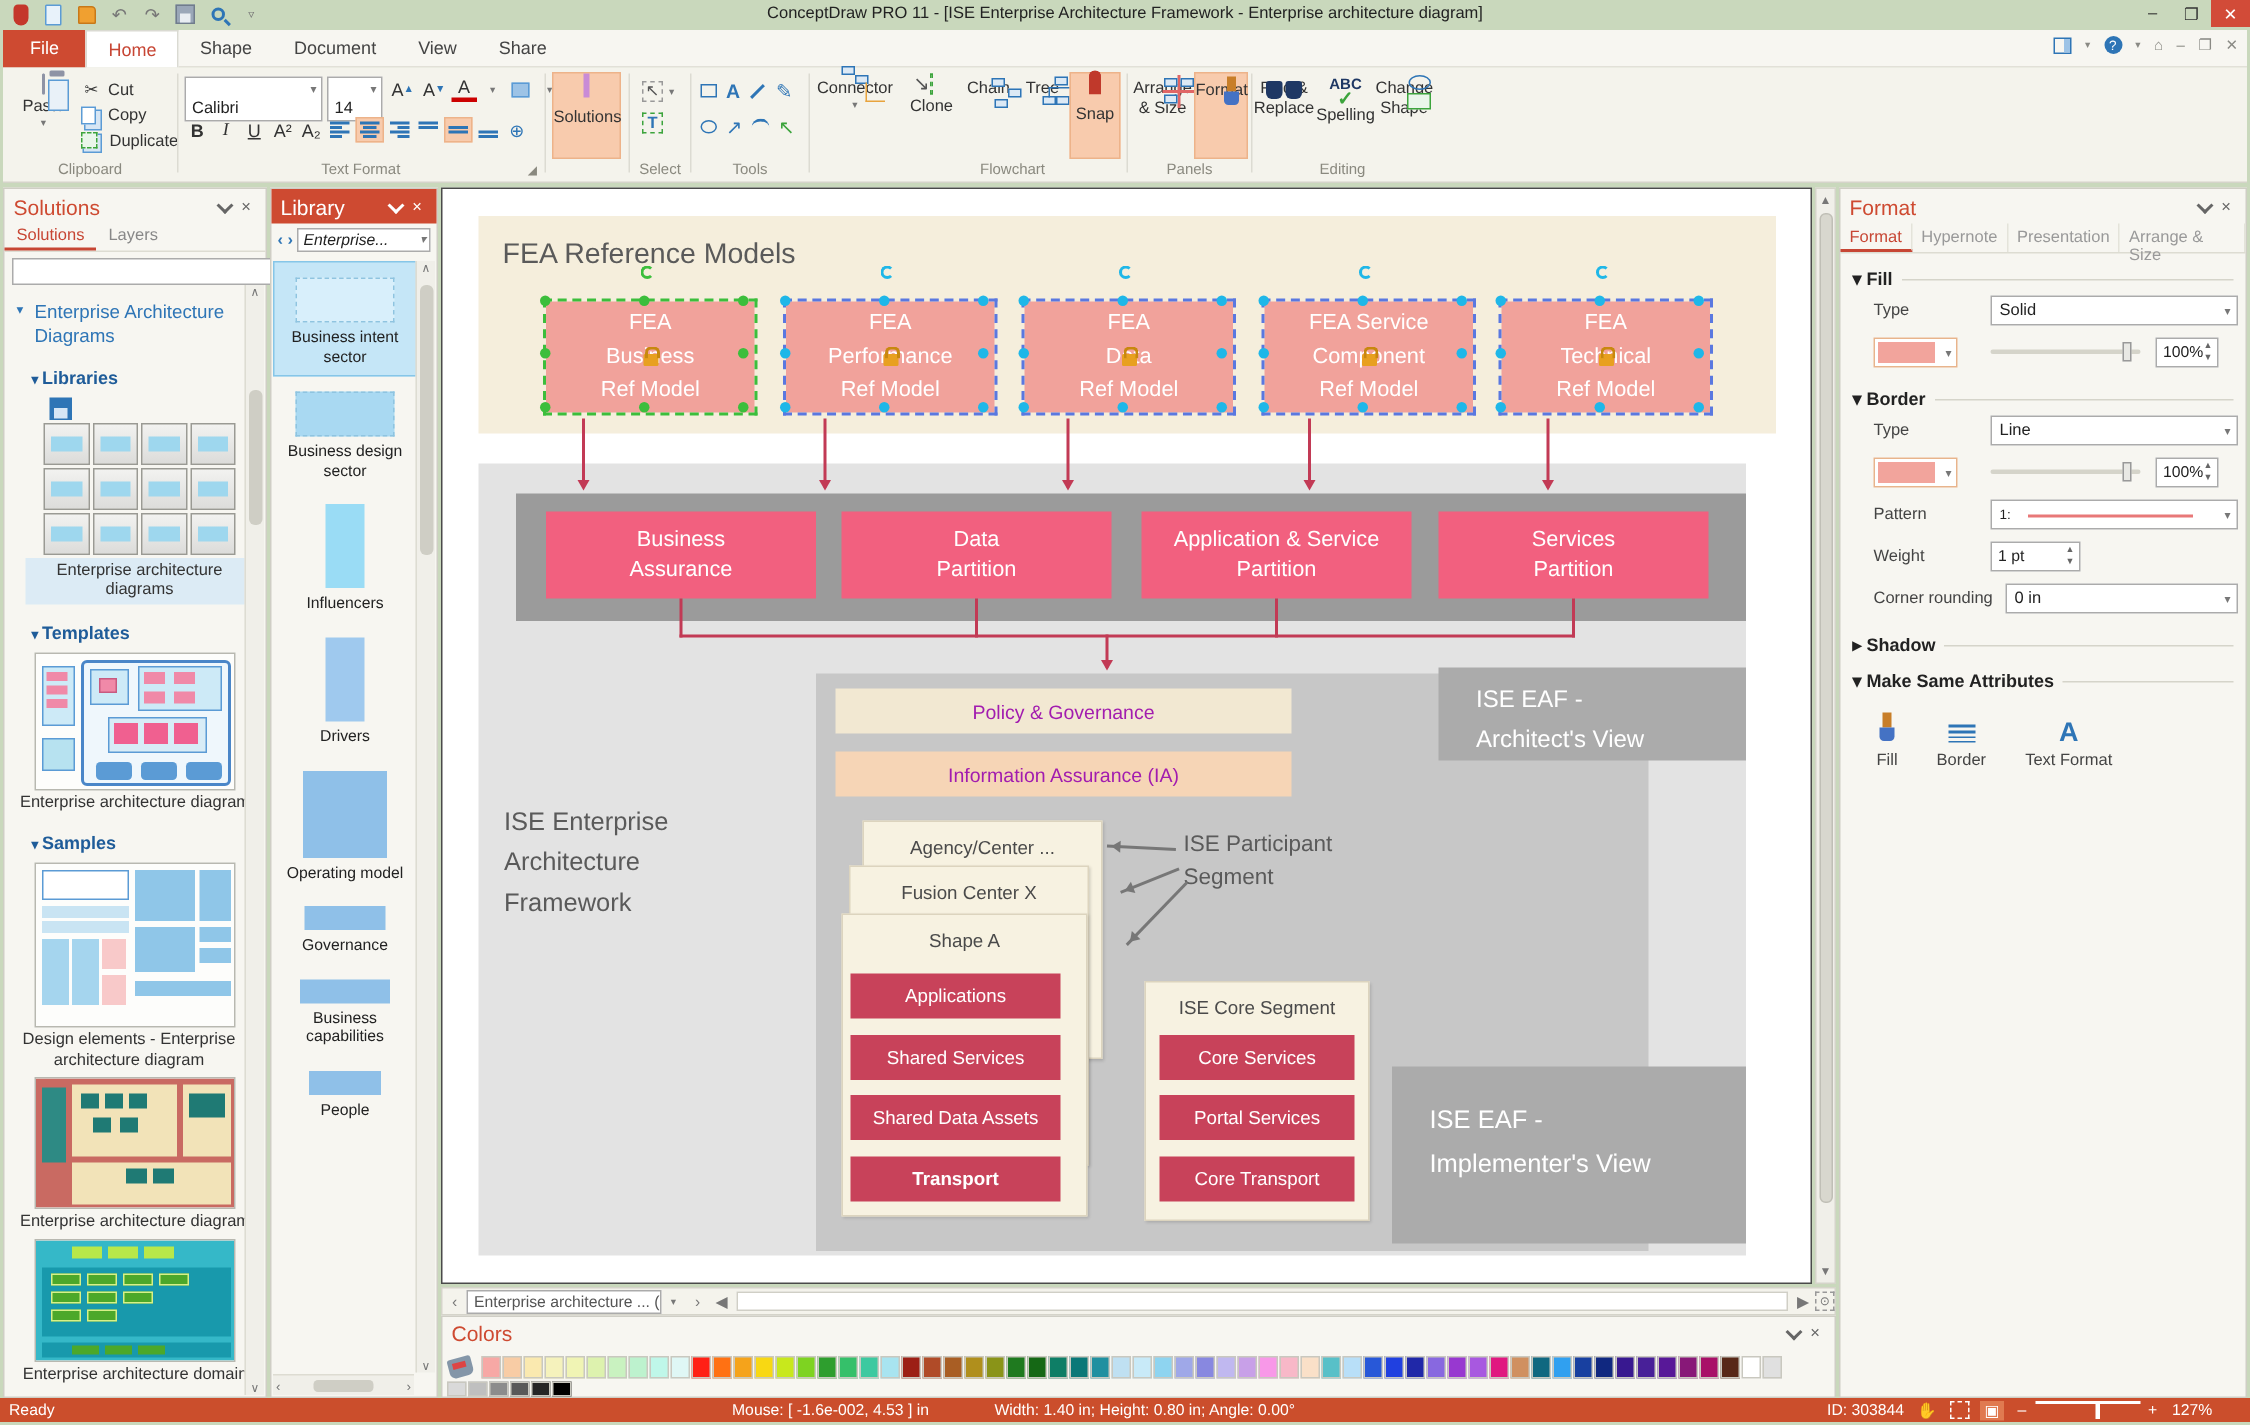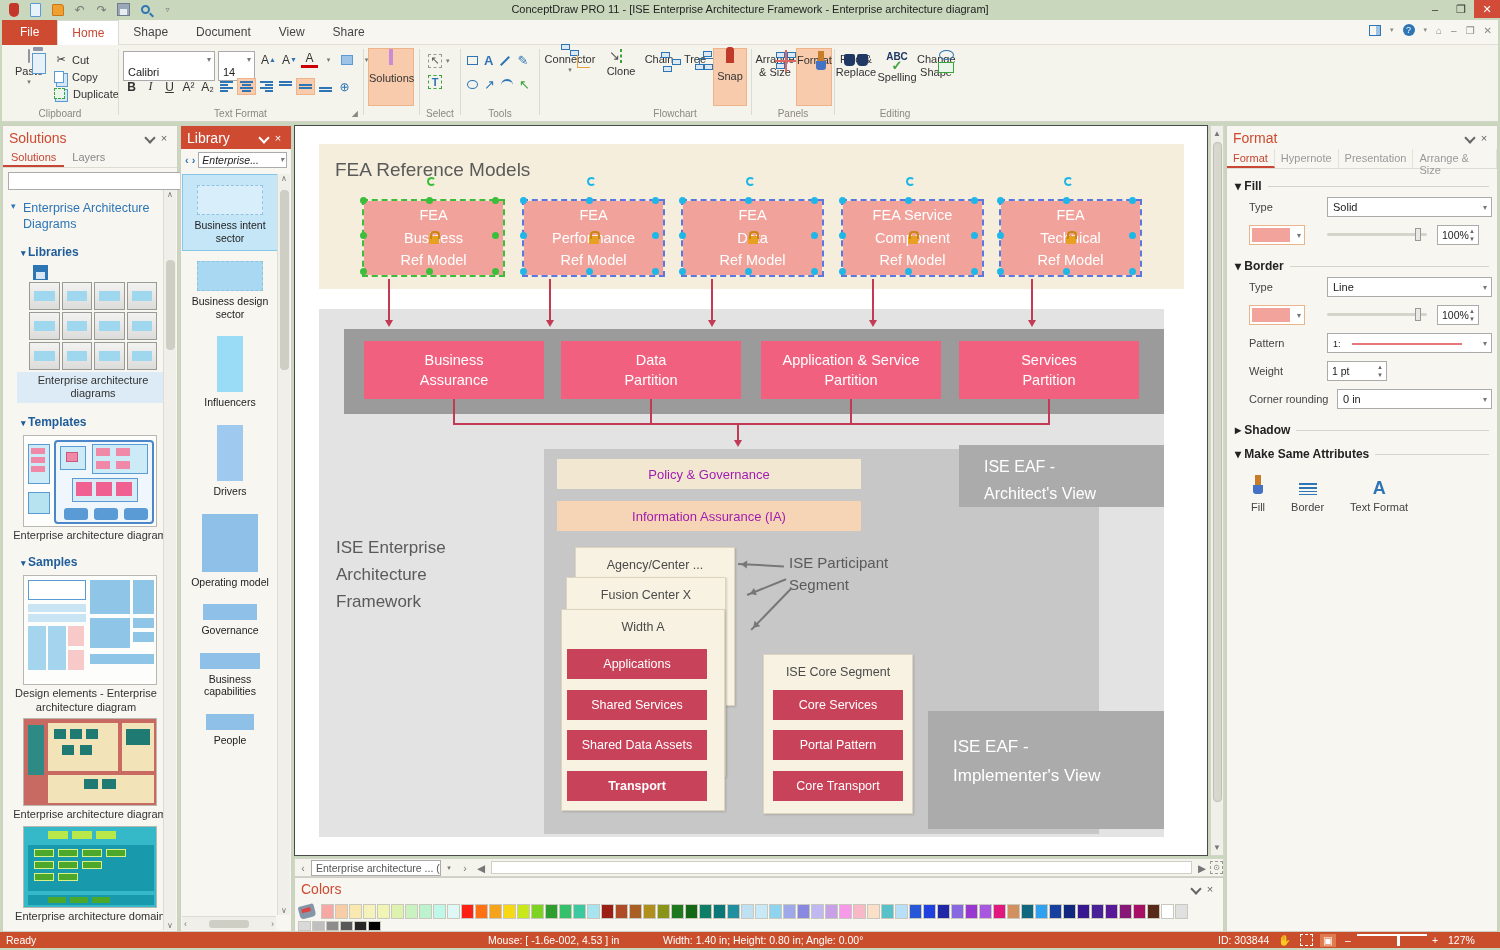--- a/index.html
+++ b/index.html
@@ -708,38 +708,38 @@
   <div class="cream-box" style="top:333px;background:#F2E8D2;">Policy &amp; Governance</div>
   <div class="cream-box" style="top:375px;background:#F6D5B6;">Information Assurance (IA)</div>
 
   <div class="card" style="left:280px;top:421px;width:160px;height:159px;z-index:1;">
     <div class="card-lab">Agency/Center ...</div>
   </div>
   <div class="card" style="left:271px;top:451px;width:160px;height:200px;z-index:2;">
     <div class="card-lab">Fusion Center X</div>
   </div>
   <div class="card" style="left:266px;top:483px;width:164px;height:202px;z-index:3;">
-    <div class="card-lab">Width A</div>
+    <div class="card-lab">Shape A</div>
   </div>
   <div class="rbtn" style="left:272px;top:523px;z-index:4;">Applications</div>
   <div class="rbtn" style="left:272px;top:564px;z-index:4;">Shared Services</div>
   <div class="rbtn" style="left:272px;top:604px;z-index:4;">Shared Data Assets</div>
   <div class="rbtn" style="left:272px;top:645px;z-index:4;font-weight:bold;">Transport</div>
 
   <div class="glabel ml" style="left:494px;top:426px;font-size:15px;line-height:1.45;z-index:4;">ISE Participant
 Segment</div>
   <div class="garrow" style="left:443px;top:437px;width:46px;transform:rotate(3deg);z-index:4;"></div>
   <div class="garrow" style="left:452px;top:468px;width:42px;transform:rotate(-22deg);z-index:4;"></div>
   <div class="garrow" style="left:456px;top:503px;width:58px;transform:rotate(-46deg);z-index:4;"></div>
 
   <div class="card" style="left:468px;top:528px;width:150px;height:160px;z-index:3;">
     <div class="card-lab">ISE Core Segment</div>
   </div>
   <div class="rbtn" style="left:478px;top:564px;width:130px;z-index:4;">Core Services</div>
-  <div class="rbtn" style="left:478px;top:604px;width:130px;z-index:4;">Portal Pattern</div>
+  <div class="rbtn" style="left:478px;top:604px;width:130px;z-index:4;">Portal Services</div>
   <div class="rbtn" style="left:478px;top:645px;width:130px;z-index:4;">Core Transport</div>
 </div>
 
 <div class="vscroll">
   <div class="vs-arrow" style="top:1px;">▲</div>
   <div class="vs-thumb"></div>
   <div class="vs-arrow" style="bottom:1px;">▼</div>
 </div>
 
 <div id="pagebar">

